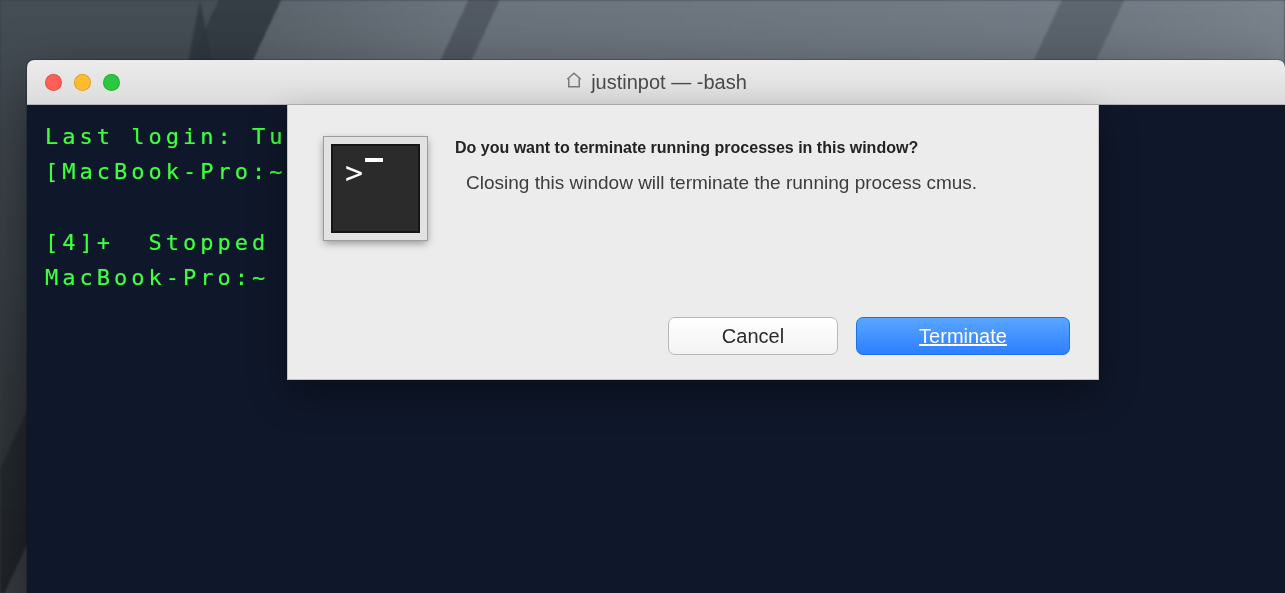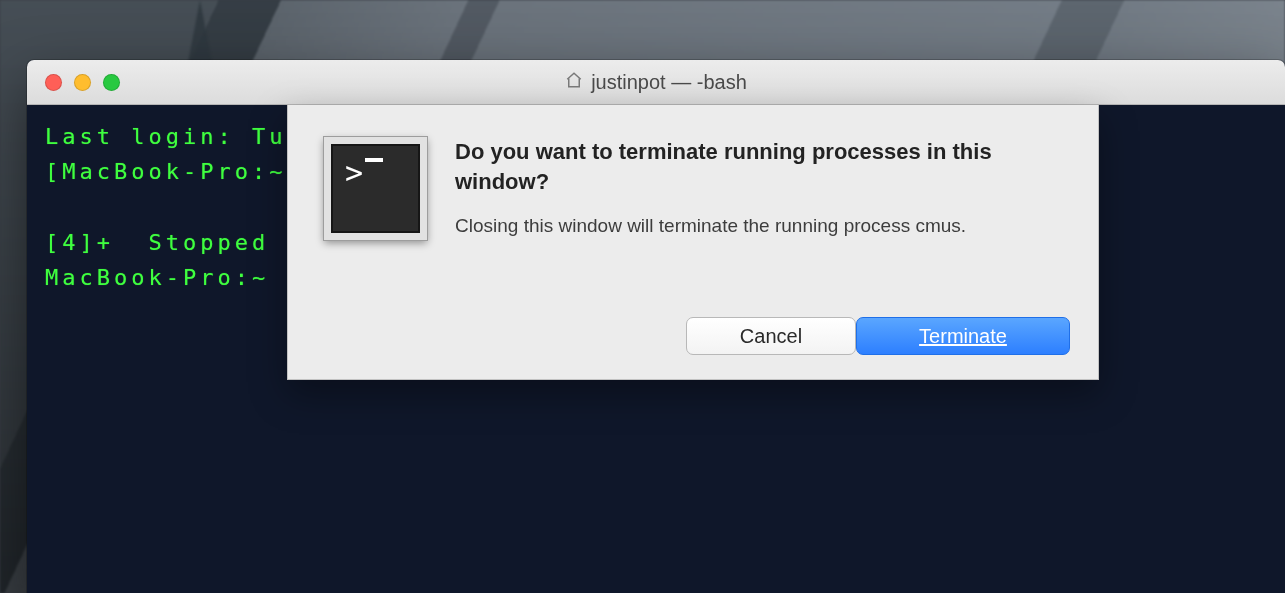--- a/index.html
+++ b/index.html
@@ -140,36 +140,37 @@
     align-items: flex-start;
     padding: 14px 0 0 14px;
     box-sizing: border-box;
     color: #fff;
     font-family: monospace;
     font-size: 30px;
     line-height: 1;
   }
   .term-icon .u { border-bottom: 4px solid #fff; width: 18px; display:inline-block; margin-left:2px; vertical-align: -1px;}
   .sheet-msg h1 {
-    margin: 0 0 17px 0;
-    font-size: 22px;
+    margin: 0 0 2px 0;
+    font-size: 16px;
     font-weight: 700;
     color: #232323;
     line-height: 1.35;
   }
   .sheet-msg p {
-    margin: 0;
+    margin: 11px;
     font-size: 19px;
     color: #3d3d3d;
     line-height: 1.4;
   }
   .sheet-buttons {
     margin-top: auto;
     display: flex;
     justify-content: flex-end;
+    gap: 18px;
   }
   .btn {
     min-width: 168px;
     height: 36px;
     border-radius: 7px;
     font-size: 20px;
     display: flex;
     align-items: center;
     justify-content: center;
     border: 1px solid #b8b8b8;

